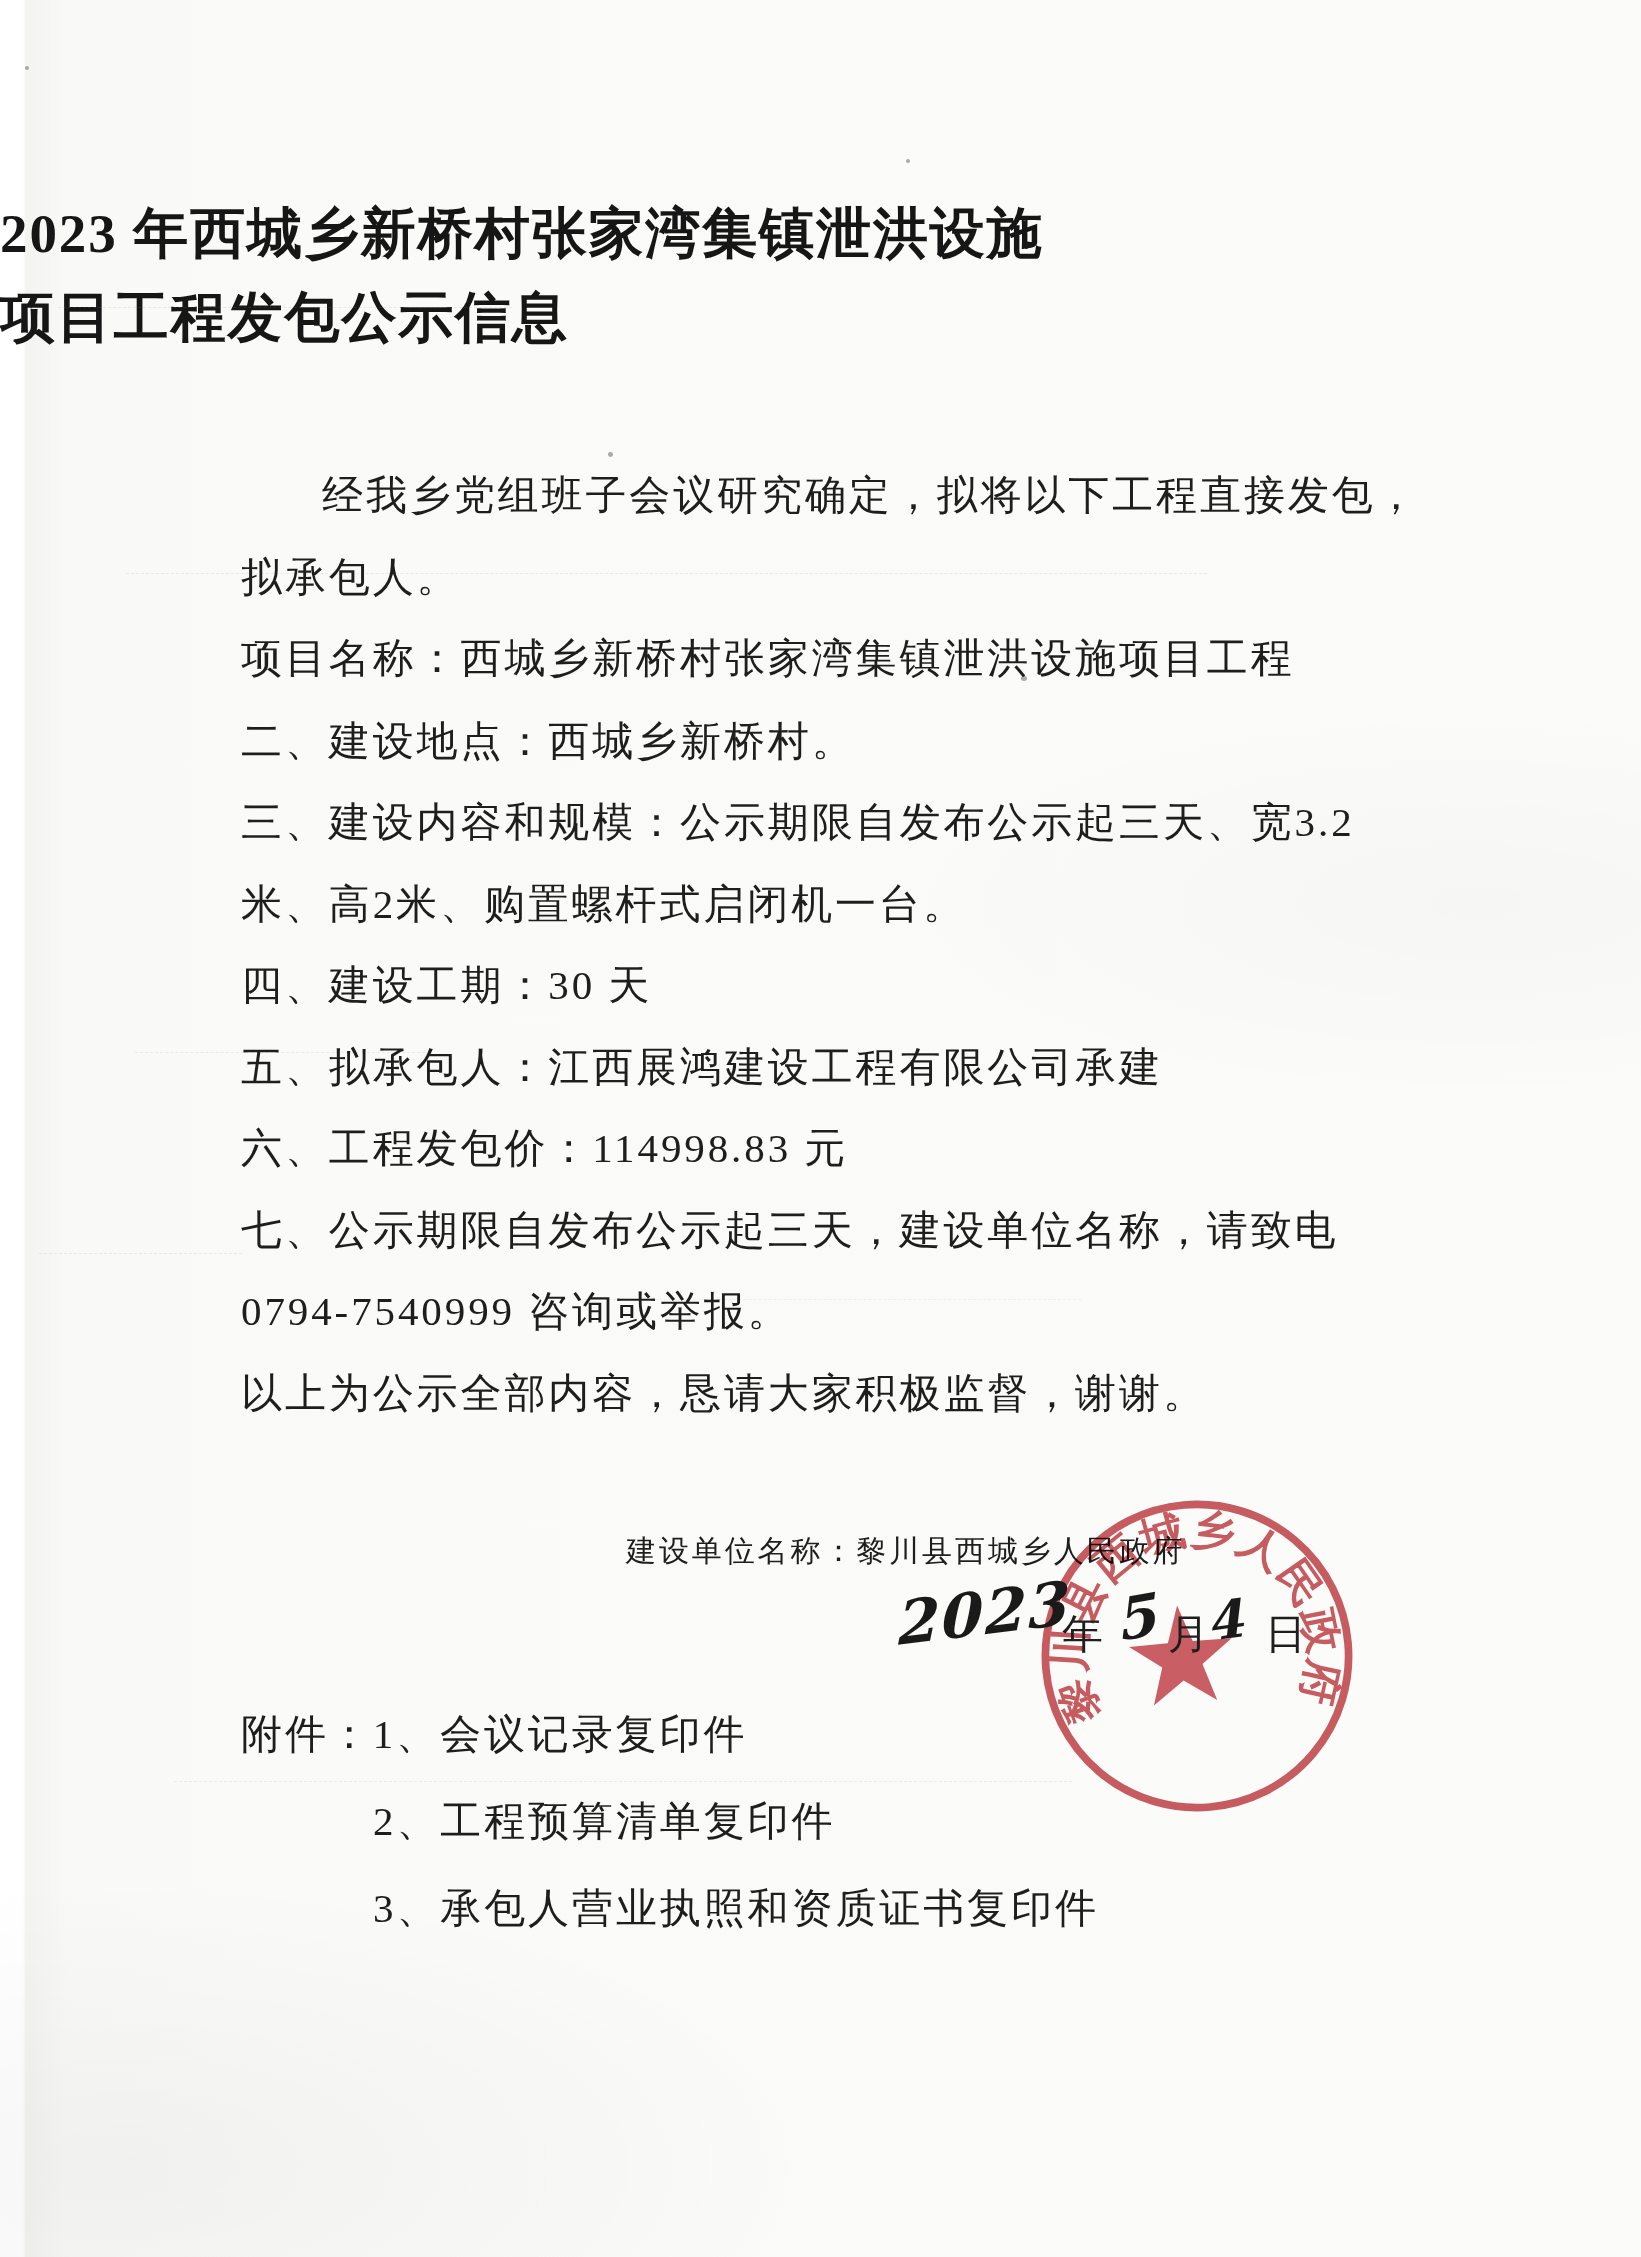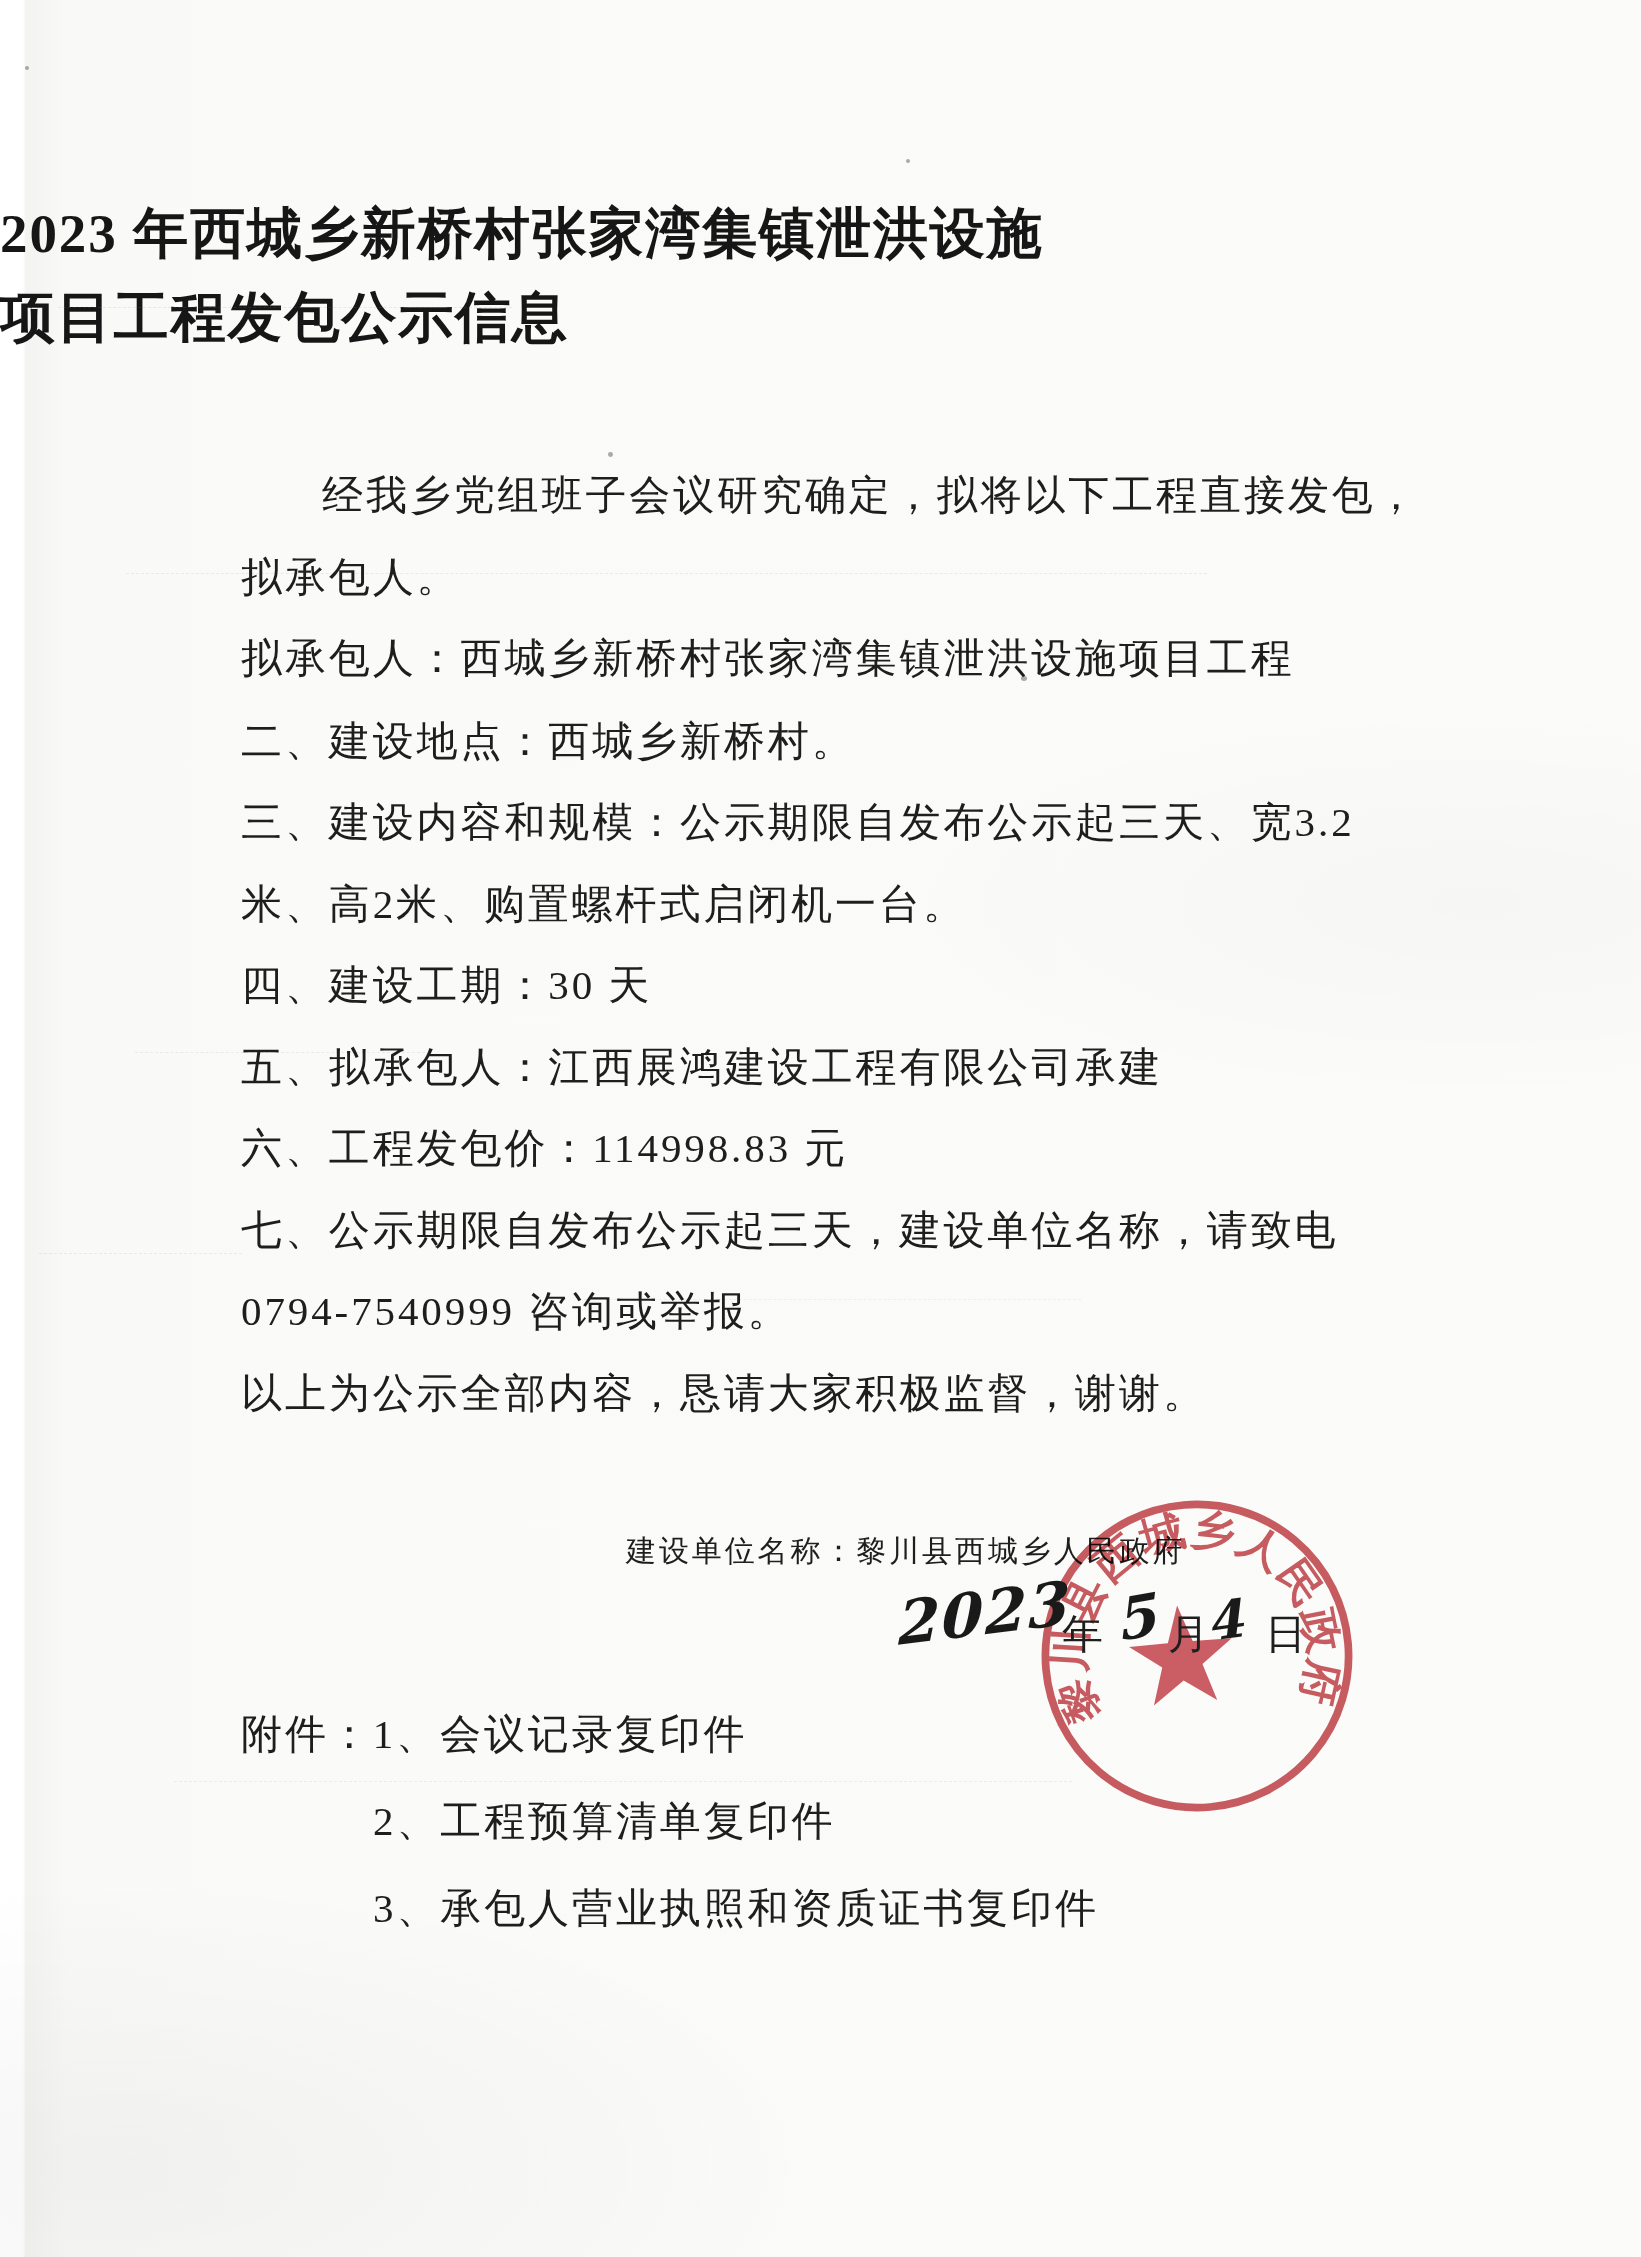--- a/index.html
+++ b/index.html
@@ -52,21 +52,21 @@
 </head>
 <body>
 
 <div class="page">
 
   <div class="title" style="top:197px">2023 年西城乡新桥村张家湾集镇泄洪设施</div>
   <div class="title" style="top:281px">项目工程发包公示信息</div>
 
   <div class="body-line" style="top:468px;left:322px">经我乡党组班子会议研究确定，拟将以下工程直接发包，</div>
   <div class="body-line" style="top:550px">拟承包人。</div>
-  <div class="body-line" style="top:631px">拟承包人：西城乡新桥村张家湾集镇泄洪设施项目工程</div>
+  <div class="body-line" style="top:631px">项目名称：西城乡新桥村张家湾集镇泄洪设施项目工程</div>
   <div class="body-line" style="top:714px">二、建设地点：西城乡新桥村。</div>
   <div class="body-line" style="top:795px">三、建设内容和规模：公示期限自发布公示起三天、宽3.2</div>
   <div class="body-line" style="top:877px">米、高2米、购置螺杆式启闭机一台。</div>
   <div class="body-line" style="top:958px">四、建设工期：30 天</div>
   <div class="body-line" style="top:1040px">五、拟承包人：江西展鸿建设工程有限公司承建</div>
   <div class="body-line" style="top:1121px">六、工程发包价：114998.83 元</div>
   <div class="body-line" style="top:1203px">七、公示期限自发布公示起三天，建设单位名称，请致电</div>
   <div class="body-line" style="top:1284px">0794-7540999 咨询或举报。</div>
   <div class="body-line" style="top:1366px">以上为公示全部内容，恳请大家积极监督，谢谢。</div>
 

